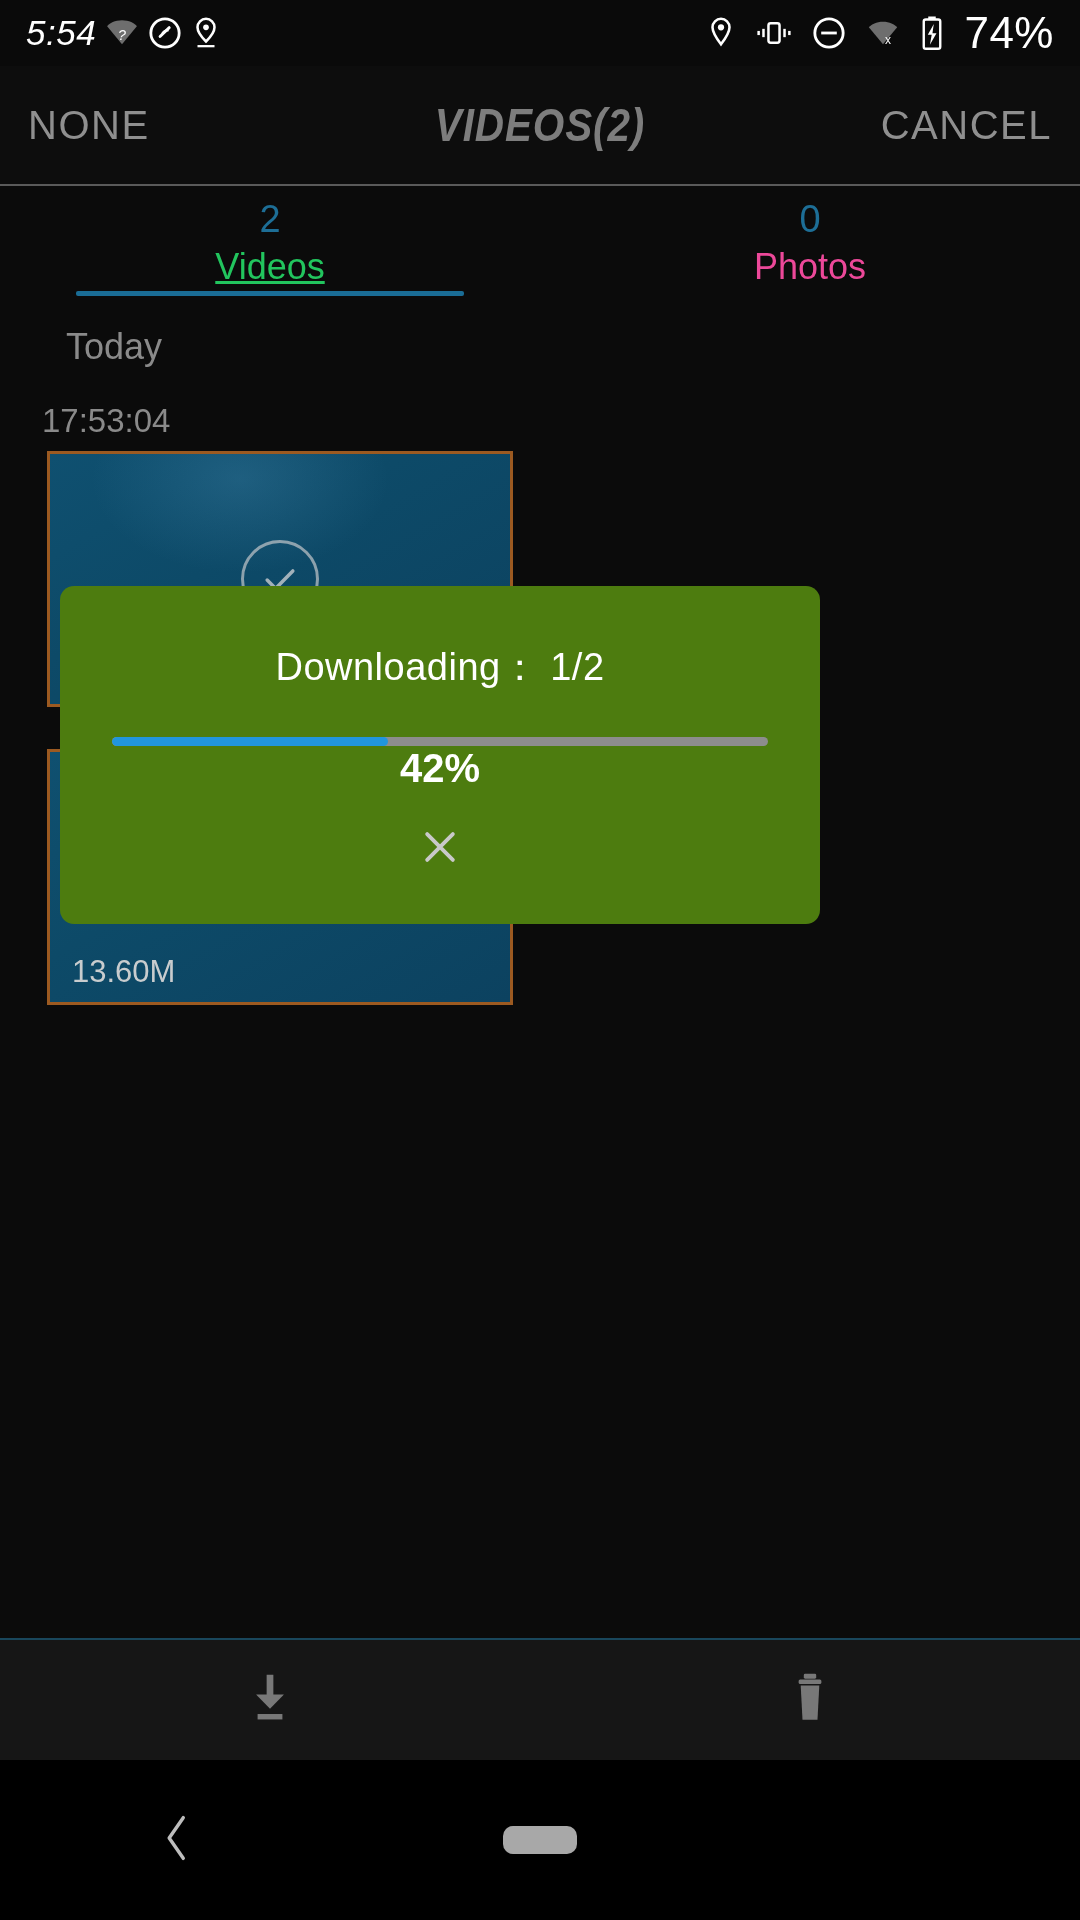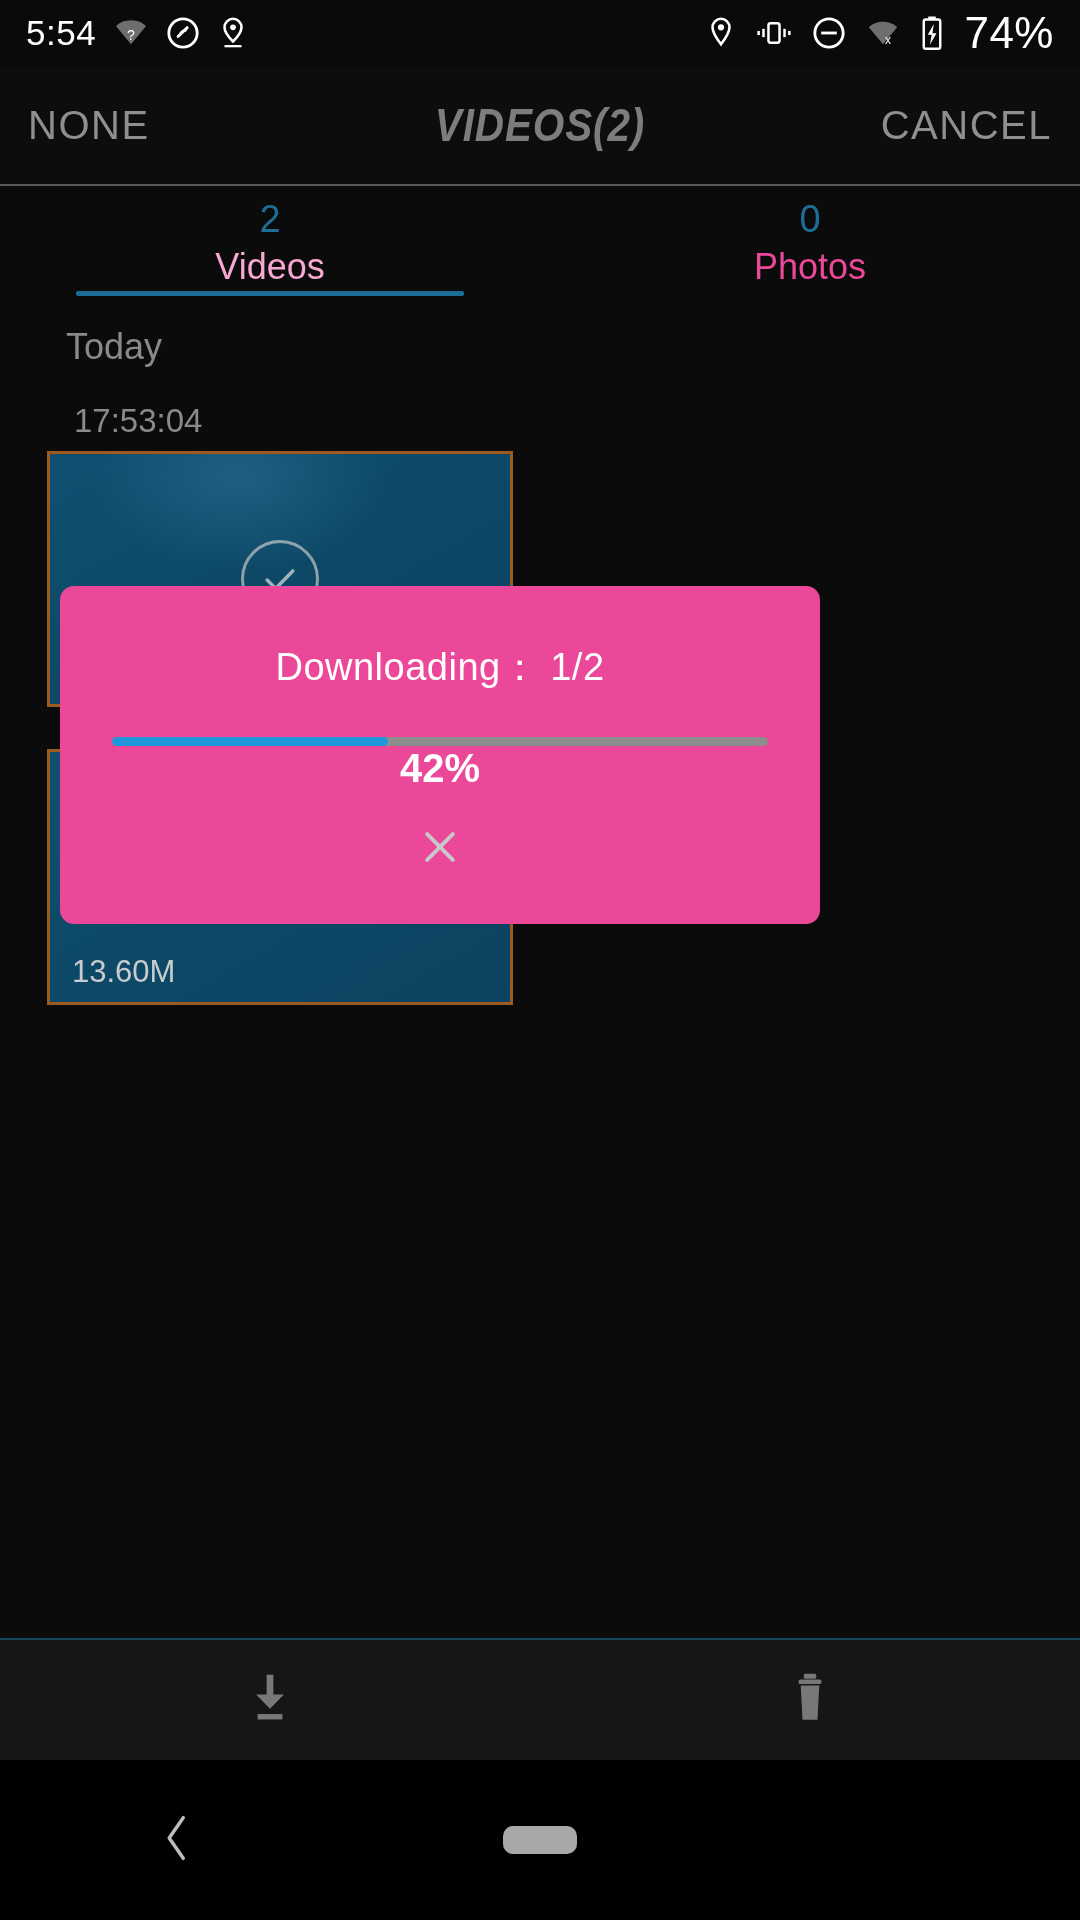--- a/index.html
+++ b/index.html
@@ -13,21 +13,21 @@
   }
 
   
   .statusbar{
     position:absolute; top:0; left:0; width:1080px; height:66px;
     background:#0a0a0a;
     display:flex; align-items:center;
     padding:0 26px;
     color:#ffffff;
   }
-  .sb-left{ display:flex; align-items:center; gap:18px; }
+  .sb-left{ display:flex; align-items:center; gap:9px;font-style:italic; }
   .sb-right{ display:flex; align-items:center; gap:20px; margin-left:auto; }
   .sb-time{ font-size:35px; letter-spacing:0.5px; font-weight:400; }
   .sb-pct{ font-size:44px; font-weight:400; letter-spacing:0.5px; }
   .ic{ display:inline-block; line-height:0; }
 
   
   .appbar{
     position:absolute; top:66px; left:0; width:1080px; height:118px;
     background:#0d0d0d;
     display:flex; align-items:center; justify-content:space-between;
@@ -55,37 +55,37 @@
     position:absolute; top:186px; left:0; width:1080px; height:110px;
     display:flex;
   }
   .tab{
     flex:1; display:flex; flex-direction:column; align-items:center;
     justify-content:flex-start; padding-top:12px; position:relative;
     cursor:pointer;
   }
   .tab-count{ font-size:38px; color:#1d6e96; line-height:1.15; font-weight:400;}
   .tab-label{ font-size:36px; color:#ec4899; margin-top:4px; }
-  .tab.active .tab-label{ color:#f9a8d4; }
+  .tab.active .tab-label{ color:#22c55e;text-decoration:underline; }
   .tab-indicator{
     position:absolute; bottom:0; height:5px; background:#1a6d96;
     left:14%; right:14%;
     border-radius:2px;
   }
 
   
   .content{
     position:absolute; top:296px; left:0; width:884px; bottom:212px;
     background:#0b0b0b;
   }
   .day-header{
     font-size:36px; color:#8a8a8a; padding:30px 0 0 66px;
   }
   .ts-label{
-    font-size:33px; color:#8a8a8a; padding:34px 0 14px 74px;
+    font-size:33px; color:#8a8a8a; padding:34px 0 14px 42px;
   }
   .thumb-row{ padding-left:50px; }
   .thumb{
     width:460px; height:250px; position:relative;
     background:linear-gradient(150deg,#0f5070 0%,#0d4a68 40%,#0c4260 100%);
     overflow:hidden;
   }
   .thumb.selected{ outline:3px solid #9c5a21; outline-offset:0; }
   .thumb .glow{
     position:absolute; width:300px; height:190px; left:40px; top:-70px;
@@ -99,21 +99,21 @@
   }
   .size-label{
     position:absolute; left:22px; bottom:12px;
     font-size:31px; color:#c8ccce;
   }
 
   
   .scrim{ position:absolute; inset:0; background:transparent; }
   .dialog{
     position:absolute; left:60px; top:586px; width:760px; height:338px;
-    background:#ec4899; border-radius:14px;
+    background:#4d7c0f; border-radius:14px;
     display:flex; flex-direction:column; align-items:center;
     padding-top:56px;
   }
   .dlg-title{ font-size:38px; color:#ffffff; letter-spacing:0.5px; }
   .progress-track{
     margin-top:44px; width:656px; height:9px;
     background:#8d8d8d; border-radius:5px; overflow:hidden;
   }
   .progress-fill{ height:100%; background:#2196dd; border-radius:5px; }
   .dlg-pct{ font-size:40px; font-weight:bold; color:#ffffff; }

